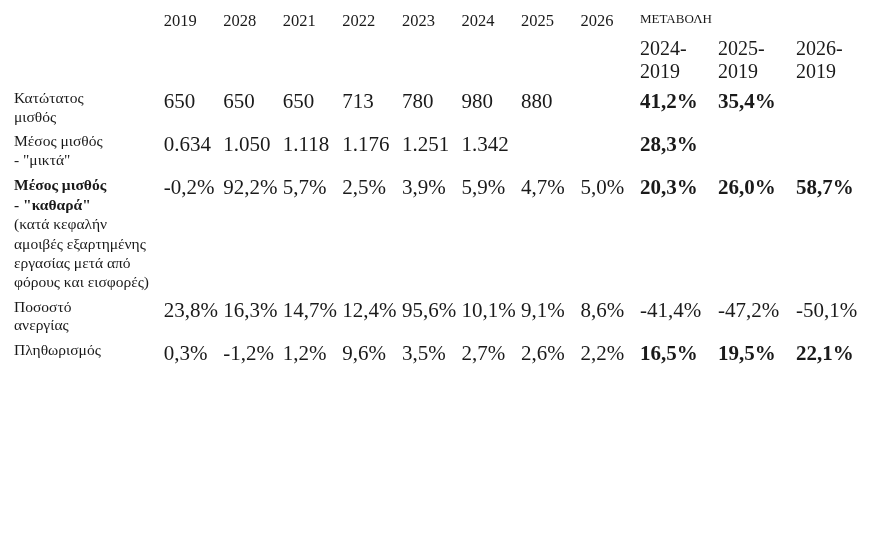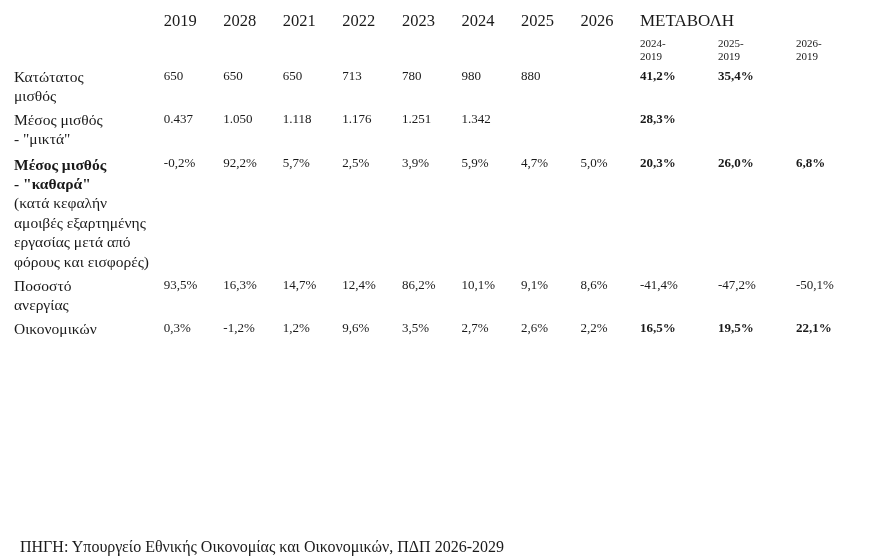--- a/index.html
+++ b/index.html
@@ -40,34 +40,34 @@
   .col-year  { width: 58px; }
   .col-chg   { width: 76px; }
 
   .hdr-year {
     font-size: 16.5px;
     text-align: left;
     padding-top: 6px;
     padding-bottom: 8px;
   }
   .hdr-metavoli {
-    font-size: 17px;
+    font-size: 13px;
     padding-top: 6px;
   }
   .hdr-sub {
-    font-size: 11px;
+    font-size: 20px;
     line-height: 1.15;
     padding-bottom: 8px;
     margin-top: 20px;
   }
   .row-label {
     line-height: 1.2;
   }
   .bold { font-weight: bold; }
-  .val { font-size: 13px; }
+  .val { font-size: 21px; }
   .val.b { font-weight: bold; }
   .tall-note {
     line-height: 1.25;
   }
   .source {
     position: absolute;
     left: 20px;
     bottom: 8px;
     font-size: 16px;
     color: #1a1a1a;
@@ -143,21 +143,21 @@
         <td class="val b">41,2%</td>
         <td class="val b">35,4%</td>
         <td class="val b"></td>
       </tr>
 
       <tr class="hline-bot">
         <td class="row-label bold">
           <span>Μέσος μισθός</span><br>
           <span>- "μικτά"</span>
         </td>
-        <td class="val">0.437</td>
+        <td class="val">0.634</td>
         <td class="val">1.050</td>
         <td class="val">1.118</td>
         <td class="val">1.176</td>
         <td class="val">1.251</td>
         <td class="val">1.342</td>
         <td class="val"></td>
         <td class="val"></td>
         <td class="val b">28,3%</td>
         <td class="val b"></td>
         <td class="val b"></td>
@@ -172,55 +172,54 @@
         <td class="val">-0,2%</td>
         <td class="val">92,2%</td>
         <td class="val">5,7%</td>
         <td class="val">2,5%</td>
         <td class="val">3,9%</td>
         <td class="val">5,9%</td>
         <td class="val">4,7%</td>
         <td class="val">5,0%</td>
         <td class="val b">20,3%</td>
         <td class="val b">26,0%</td>
-        <td class="val b">6,8%</td>
+        <td class="val b">58,7%</td>
       </tr>
 
       <tr class="hline-bot">
         <td class="row-label bold">
           <span>Ποσοστό</span><br>
           <span>ανεργίας</span>
         </td>
-        <td class="val">93,5%</td>
+        <td class="val">23,8%</td>
         <td class="val">16,3%</td>
         <td class="val">14,7%</td>
         <td class="val">12,4%</td>
-        <td class="val">86,2%</td>
+        <td class="val">95,6%</td>
         <td class="val">10,1%</td>
         <td class="val">9,1%</td>
         <td class="val">8,6%</td>
         <td class="val">-41,4%</td>
         <td class="val">-47,2%</td>
         <td class="val">-50,1%</td>
       </tr>
 
       <tr class="hline-bot">
         <td class="row-label bold">
-          <span>Οικονομικών</span>
+          <span>Πληθωρισμός</span>
         </td>
         <td class="val">0,3%</td>
         <td class="val">-1,2%</td>
         <td class="val">1,2%</td>
         <td class="val">9,6%</td>
         <td class="val">3,5%</td>
         <td class="val">2,7%</td>
         <td class="val">2,6%</td>
         <td class="val">2,2%</td>
         <td class="val b">16,5%</td>
         <td class="val b">19,5%</td>
         <td class="val b">22,1%</td>
       </tr>
     </tbody>
   </table>
 
-  <div class="source">ΠΗΓΗ: Υπουργείο Εθνικής Οικονομίας και Οικονομικών, ΠΔΠ 2026-2029</div>
 
 </div>
 
 </body></html>

